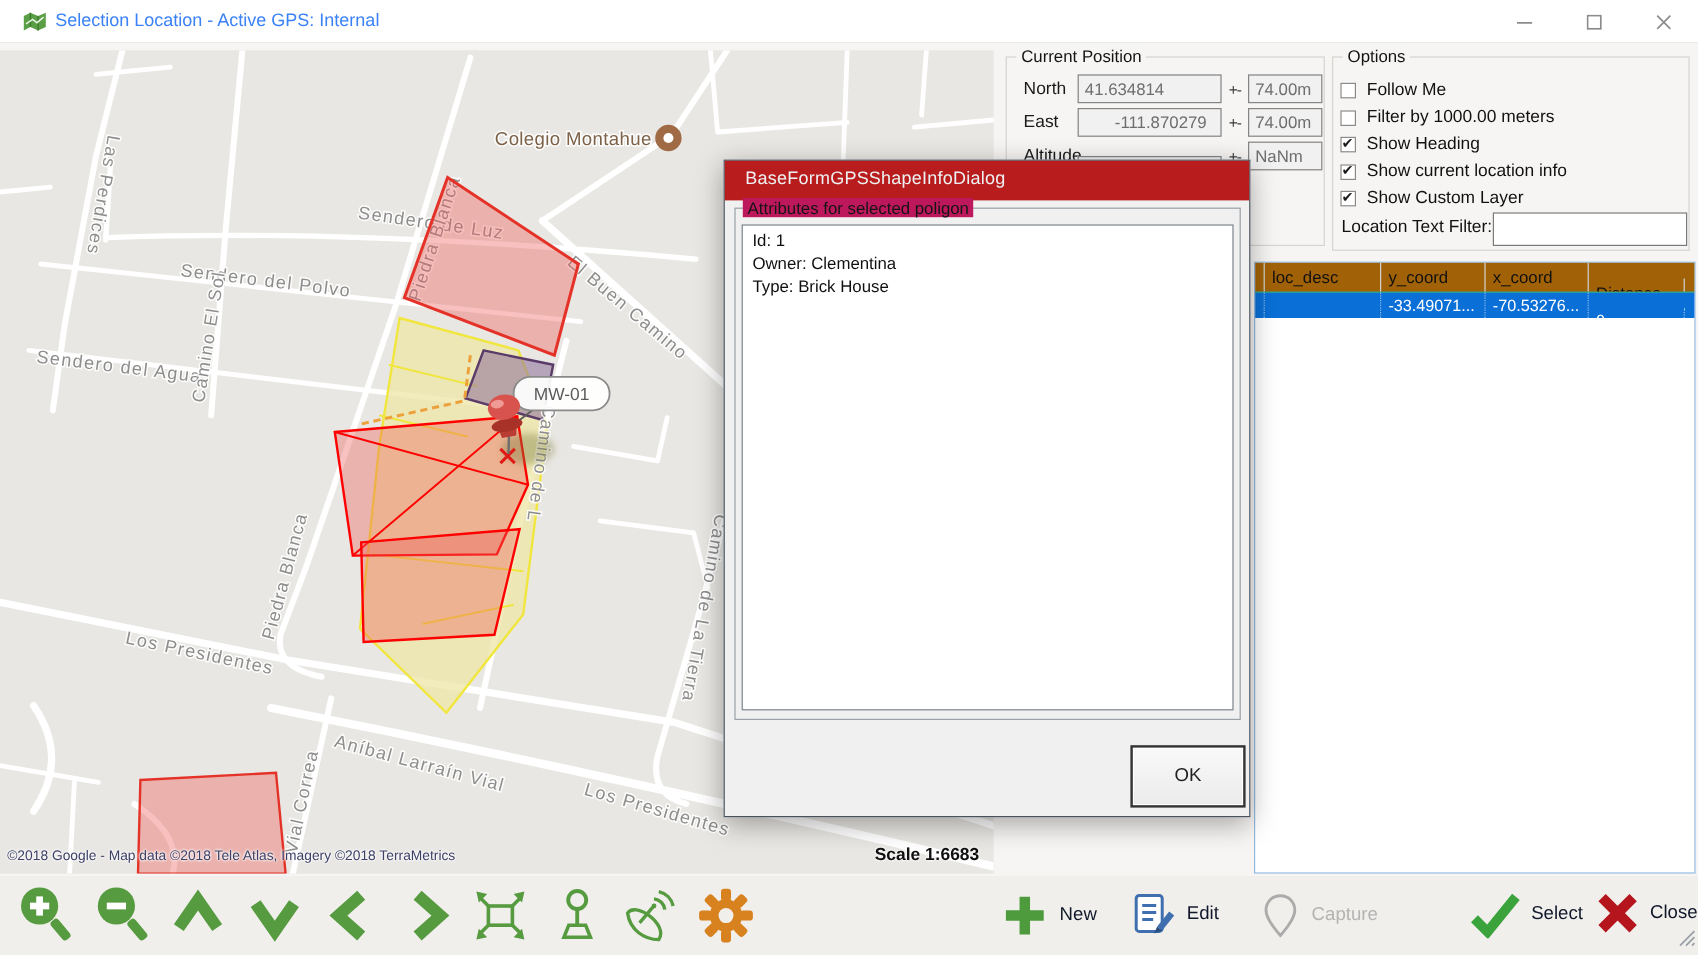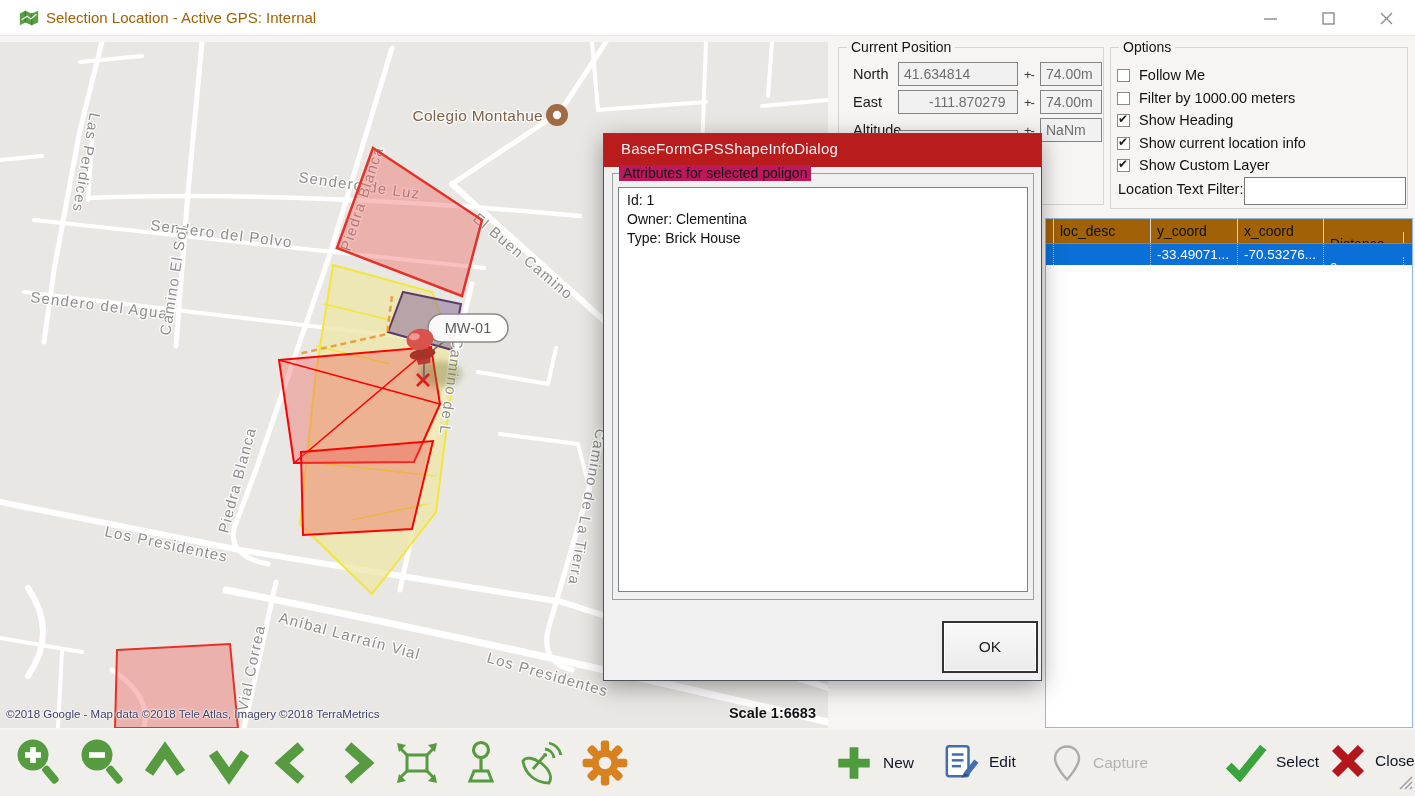--- a/index.html
+++ b/index.html
@@ -2,21 +2,21 @@
 <html><head>
 <meta charset="utf-8">
 <style>
   * { margin:0; padding:0; box-sizing:border-box; }
   html,body { width:1415px; height:796px; overflow:hidden; }
   body { font-family:"Liberation Sans", sans-serif; background:#f6f5f3; position:relative; }
 
   
   .titlebar { position:absolute; left:0; top:0; width:1415px; height:36px; background:#ffffff; border-bottom:1px solid #e9e9e9; z-index:5; }
   .app-icon { position:absolute; left:18px; top:7px; }
-  .app-title { position:absolute; left:46px; top:0; height:36px; line-height:36px; font-size:15px; color:#a16207; }
+  .app-title { position:absolute; left:46px; top:0; height:36px; line-height:36px; font-size:15px; color:#3b82f6; }
   .win-btn { position:absolute; top:0; width:46px; height:36px; display:flex; align-items:center; justify-content:center; cursor:default; }
 
   
   .map-wrap { position:absolute; left:0; top:42px; width:828px; height:686px; background:#e9e7e3; z-index:1; }
   .stlbl { font-size:15px; fill:#8d8d8d; letter-spacing:1.2px; paint-order:stroke; stroke:#ffffff; stroke-width:2.6px; stroke-opacity:.85; }
   .poilbl { font-size:15.5px; fill:#7d6248; letter-spacing:.3px; paint-order:stroke; stroke:#ffffff; stroke-width:2.6px; stroke-opacity:.9; }
   .attribution { position:absolute; left:6px; top:666px; font-size:11.5px; color:#3c4168;
        text-shadow:0 0 2px #fff, 0 0 2px #fff, 0 0 3px #fff; white-space:nowrap; }
   .scale-label { position:absolute; right:12px; top:663px; font-size:14.5px; font-weight:bold; color:#101010;
        text-shadow:0 0 2px #fff, 0 0 3px #fff; }

